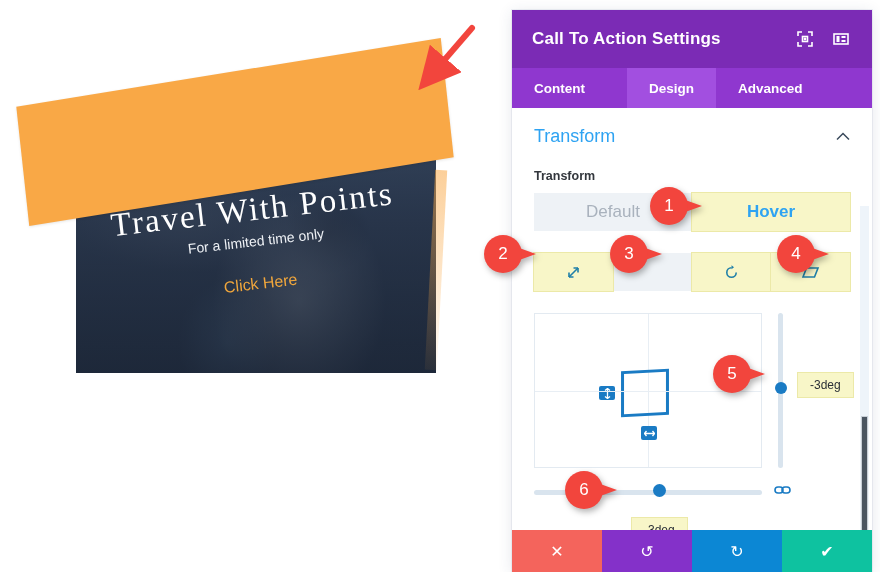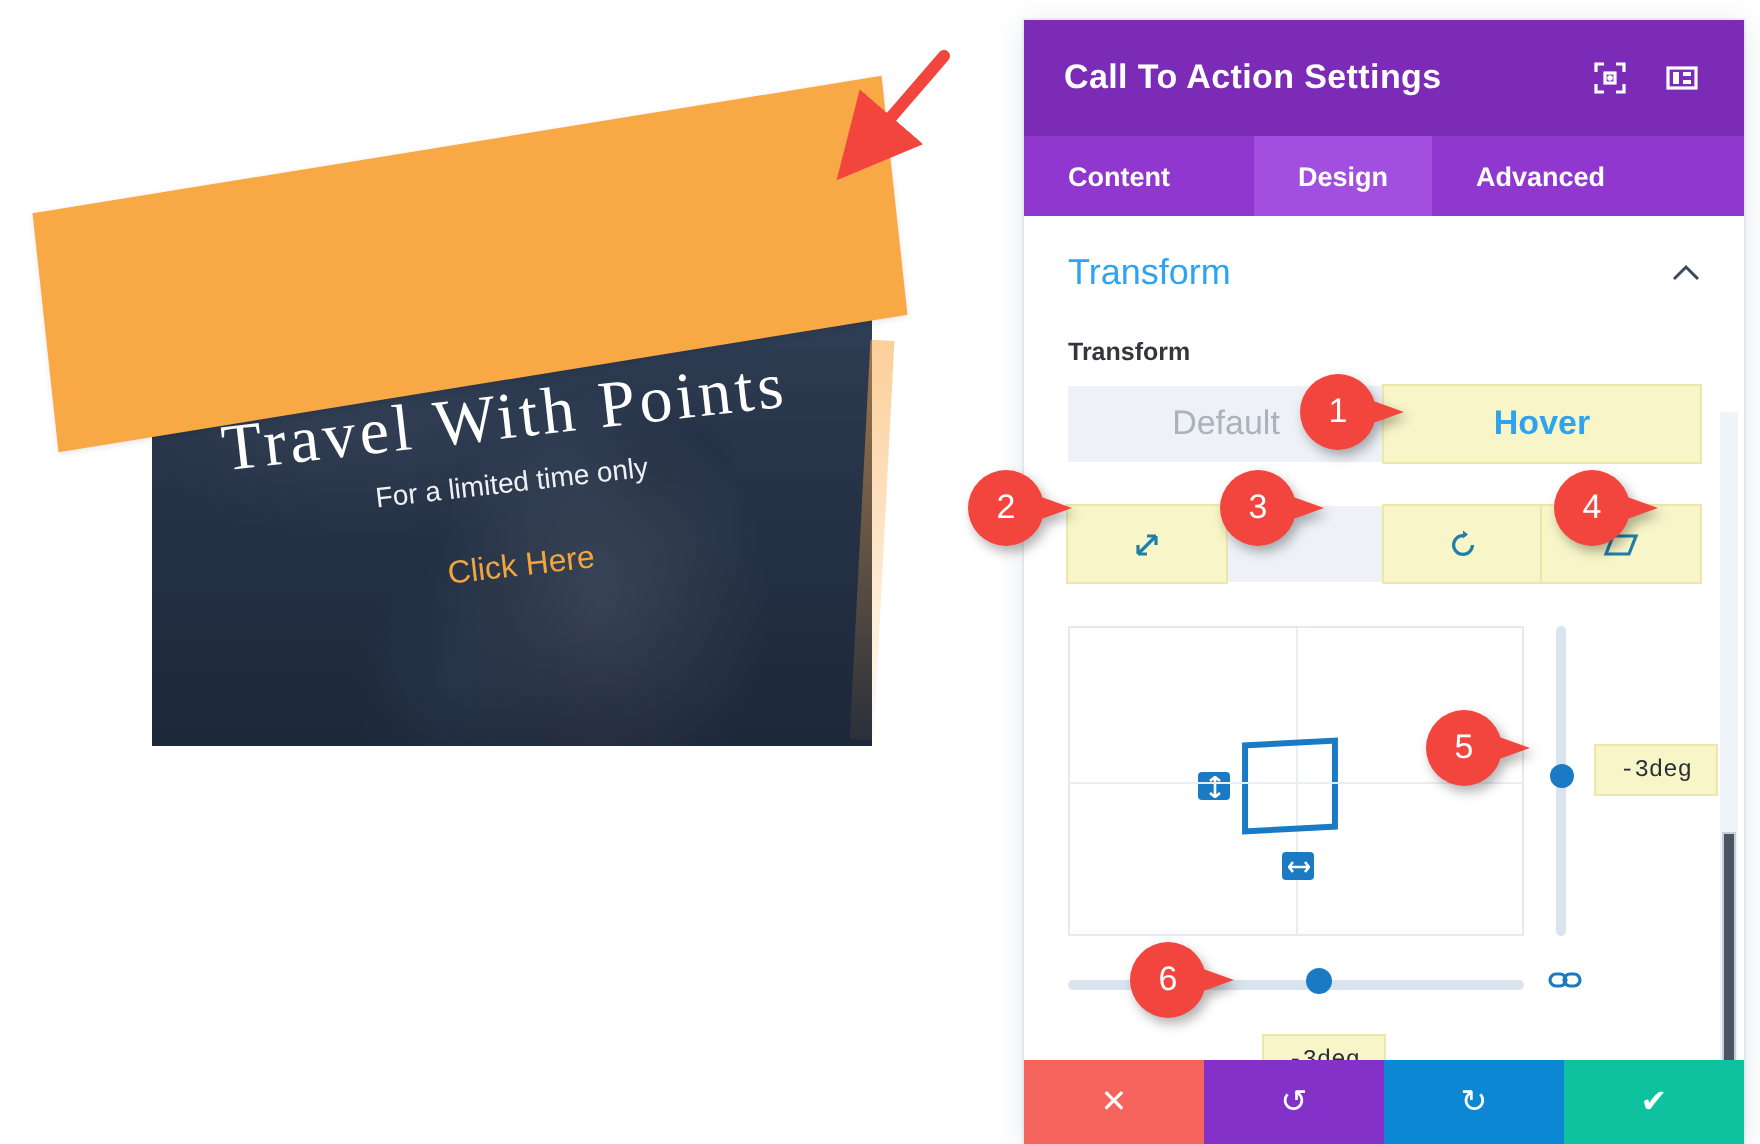--- a/index.html
+++ b/index.html
@@ -247,21 +247,20 @@
     color: #1a7bc4;
   }
 
   .tip {
     position: absolute;
     background: #f8f6c8;
     box-shadow: 0 0 0 1px #ece9a8;
     padding: 5px 12px;
     font-size: 12px; color: #2a2f36;
     white-space: nowrap;
-    font-family: Liberation Mono, monospace;
   }
   .tip-v { left: 264px; top: 60px; }
   .tip-h { left: 98px; top: 205px; }
 
   
   .panel-foot {
     height: 42px; display: flex; flex: none;
   }
   .foot-btn {
     flex: 1; display: flex; align-items: center; justify-content: center;

